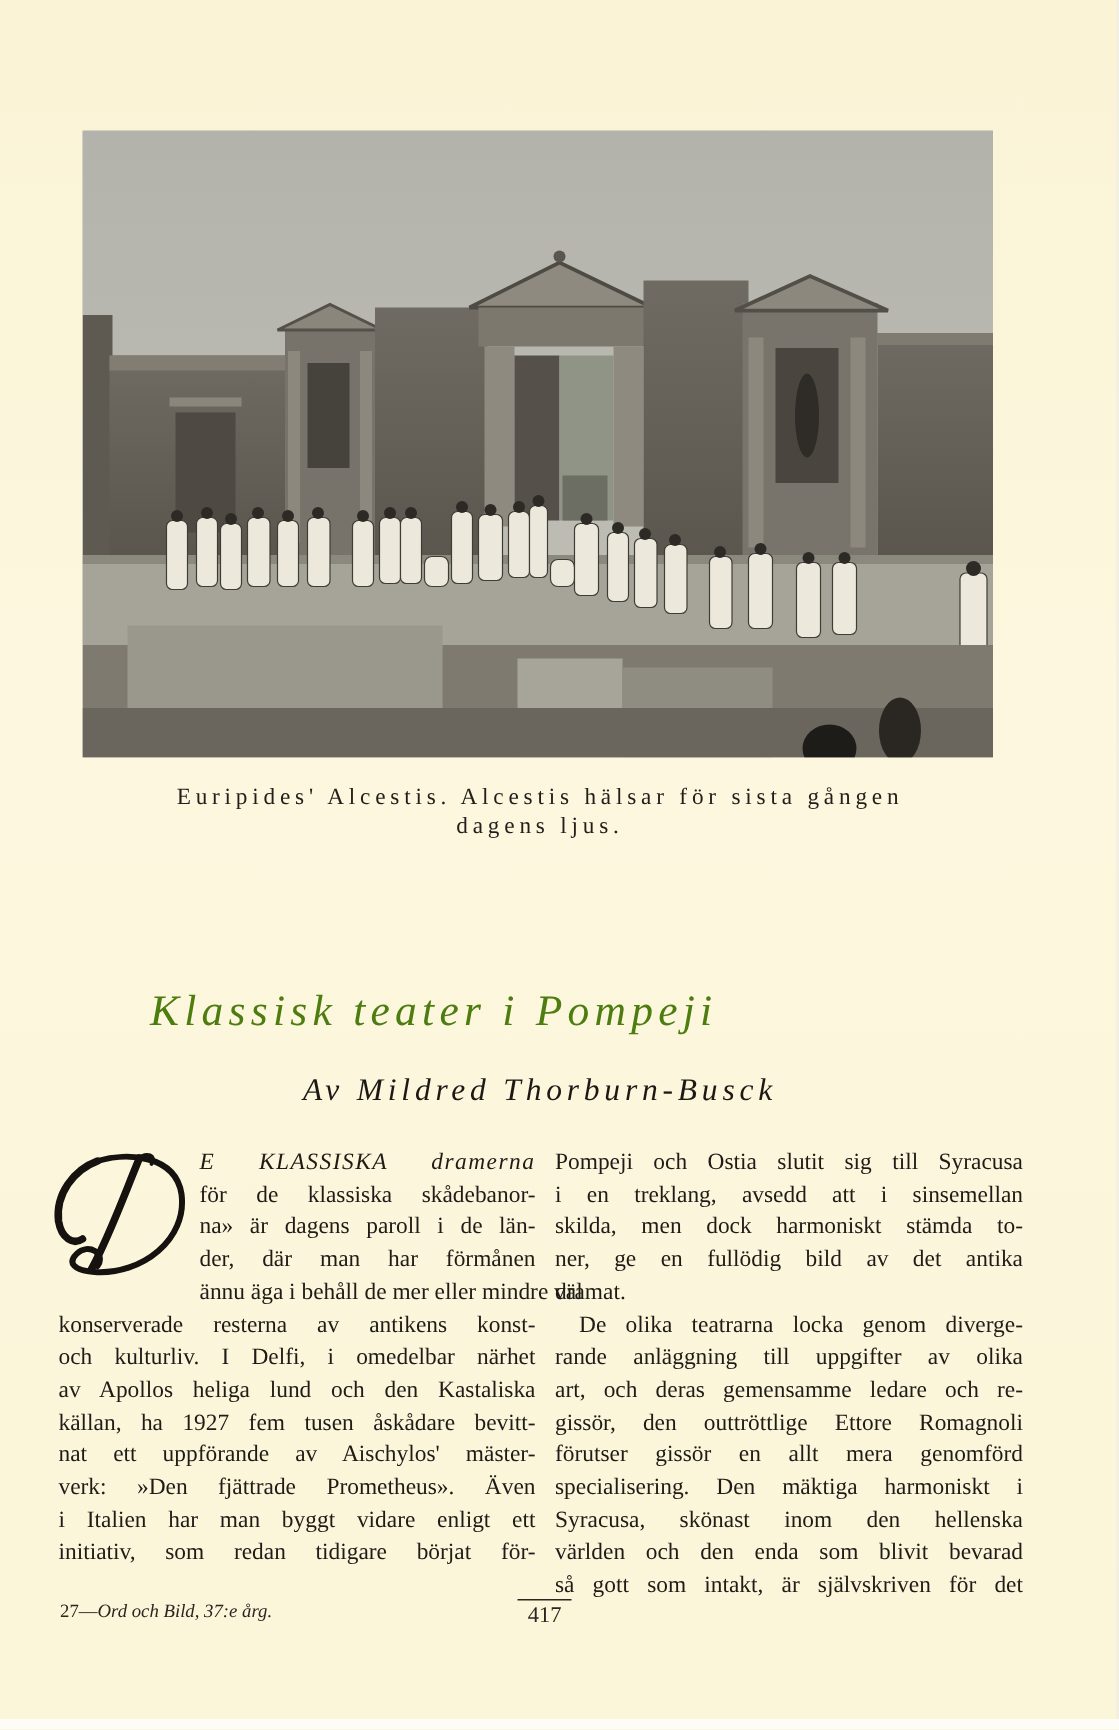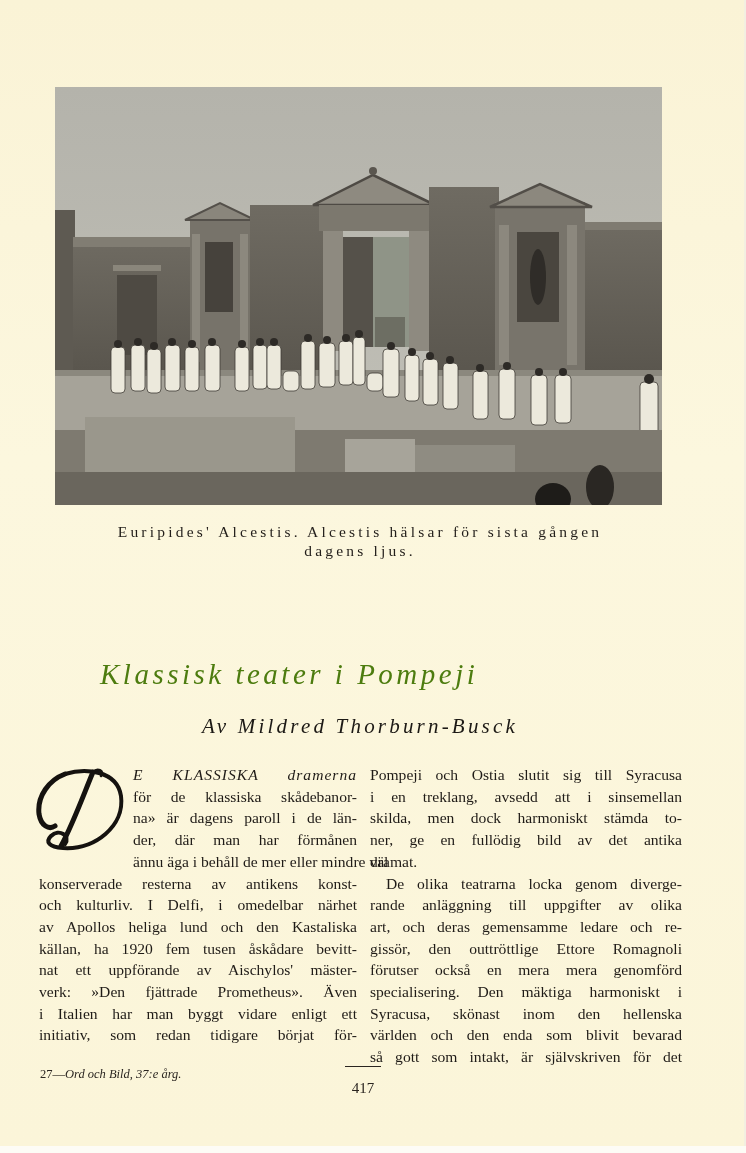--- a/index.html
+++ b/index.html
@@ -53,21 +53,21 @@
     float: left; width: 92px; height: 88px; margin: 2px 6px 0 -4px;
   }
   .smallcaps-it { font-style: italic; letter-spacing: 1px; }
 
   .footer-left {
     position: absolute; left: 40px; top: 1067px; font-size: 12.5px; color: #2a2520;
   }
   .footer-left .it { font-style: italic; }
   .page-number {
     position: absolute; left: 345px; top: 1066px; width: 36px; text-align: center;
-    font-size: 15px; border-top: 1px solid #2a2520; padding-top: 13px; color: #2a2520;
+    font-size: 15px; border-top: 1px solid #2a2520; padding-top: 2px; color: #2a2520;
   }
 </style>
 </head>
 <body>
 
 <div class="page"></div>
 <div class="bottom-strip"></div>
 <div class="right-strip"></div>
 
 <div class="photo">
@@ -202,38 +202,38 @@
     <path d="M58 6 C62 2, 70 4, 66 10" fill="none" stroke="#15120f" stroke-width="2.5" stroke-linecap="round"></path>
   </svg>
   <span class="line"><span class="smallcaps-it">E KLASSISKA dramerna</span></span>
   <span class="line">för de klassiska skådebanor-</span>
   <span class="line">na» är dagens paroll i de län-</span>
   <span class="line">der, där man har förmånen</span>
   <span class="line">ännu äga i behåll de mer eller mindre väl</span>
   <span class="line">konserverade resterna av antikens konst-</span>
   <span class="line">och kulturliv. I Delfi, i omedelbar närhet</span>
   <span class="line">av Apollos heliga lund och den Kastaliska</span>
-  <span class="line">källan, ha 1920 fem tusen åskådare bevitt-</span>
+  <span class="line">källan, ha 1927 fem tusen åskådare bevitt-</span>
   <span class="line">nat ett uppförande av Aischylos' mäster-</span>
   <span class="line">verk: »Den fjättrade Prometheus». Även</span>
   <span class="line">i Italien har man byggt vidare enligt ett</span>
   <span class="line">initiativ, som redan tidigare börjat för-</span>
 </div>
 
 <div class="col col-right">
   <span class="line">Pompeji och Ostia slutit sig till Syracusa</span>
   <span class="line">i en treklang, avsedd att i sinsemellan</span>
   <span class="line">skilda, men dock harmoniskt stämda to-</span>
   <span class="line">ner, ge en fullödig bild av det antika</span>
   <span class="line last">dramat.</span>
   <span class="line indent">De olika teatrarna locka genom diverge-</span>
   <span class="line">rande anläggning till uppgifter av olika</span>
   <span class="line">art, och deras gemensamme ledare och re-</span>
   <span class="line">gissör, den outtröttlige Ettore Romagnoli</span>
-  <span class="line">förutser också en mera mera genomförd</span>
+  <span class="line">förutser gissör en allt mera genomförd</span>
   <span class="line">specialisering. Den mäktiga harmoniskt i</span>
   <span class="line">Syracusa, skönast inom den hellenska</span>
   <span class="line">världen och den enda som blivit bevarad</span>
   <span class="line">så gott som intakt, är självskriven för det</span>
 </div>
 
 <div class="footer-left">
   <span>27—</span><span class="it">Ord och Bild,</span>
   <span class="it">37:e årg.</span>
 </div>

